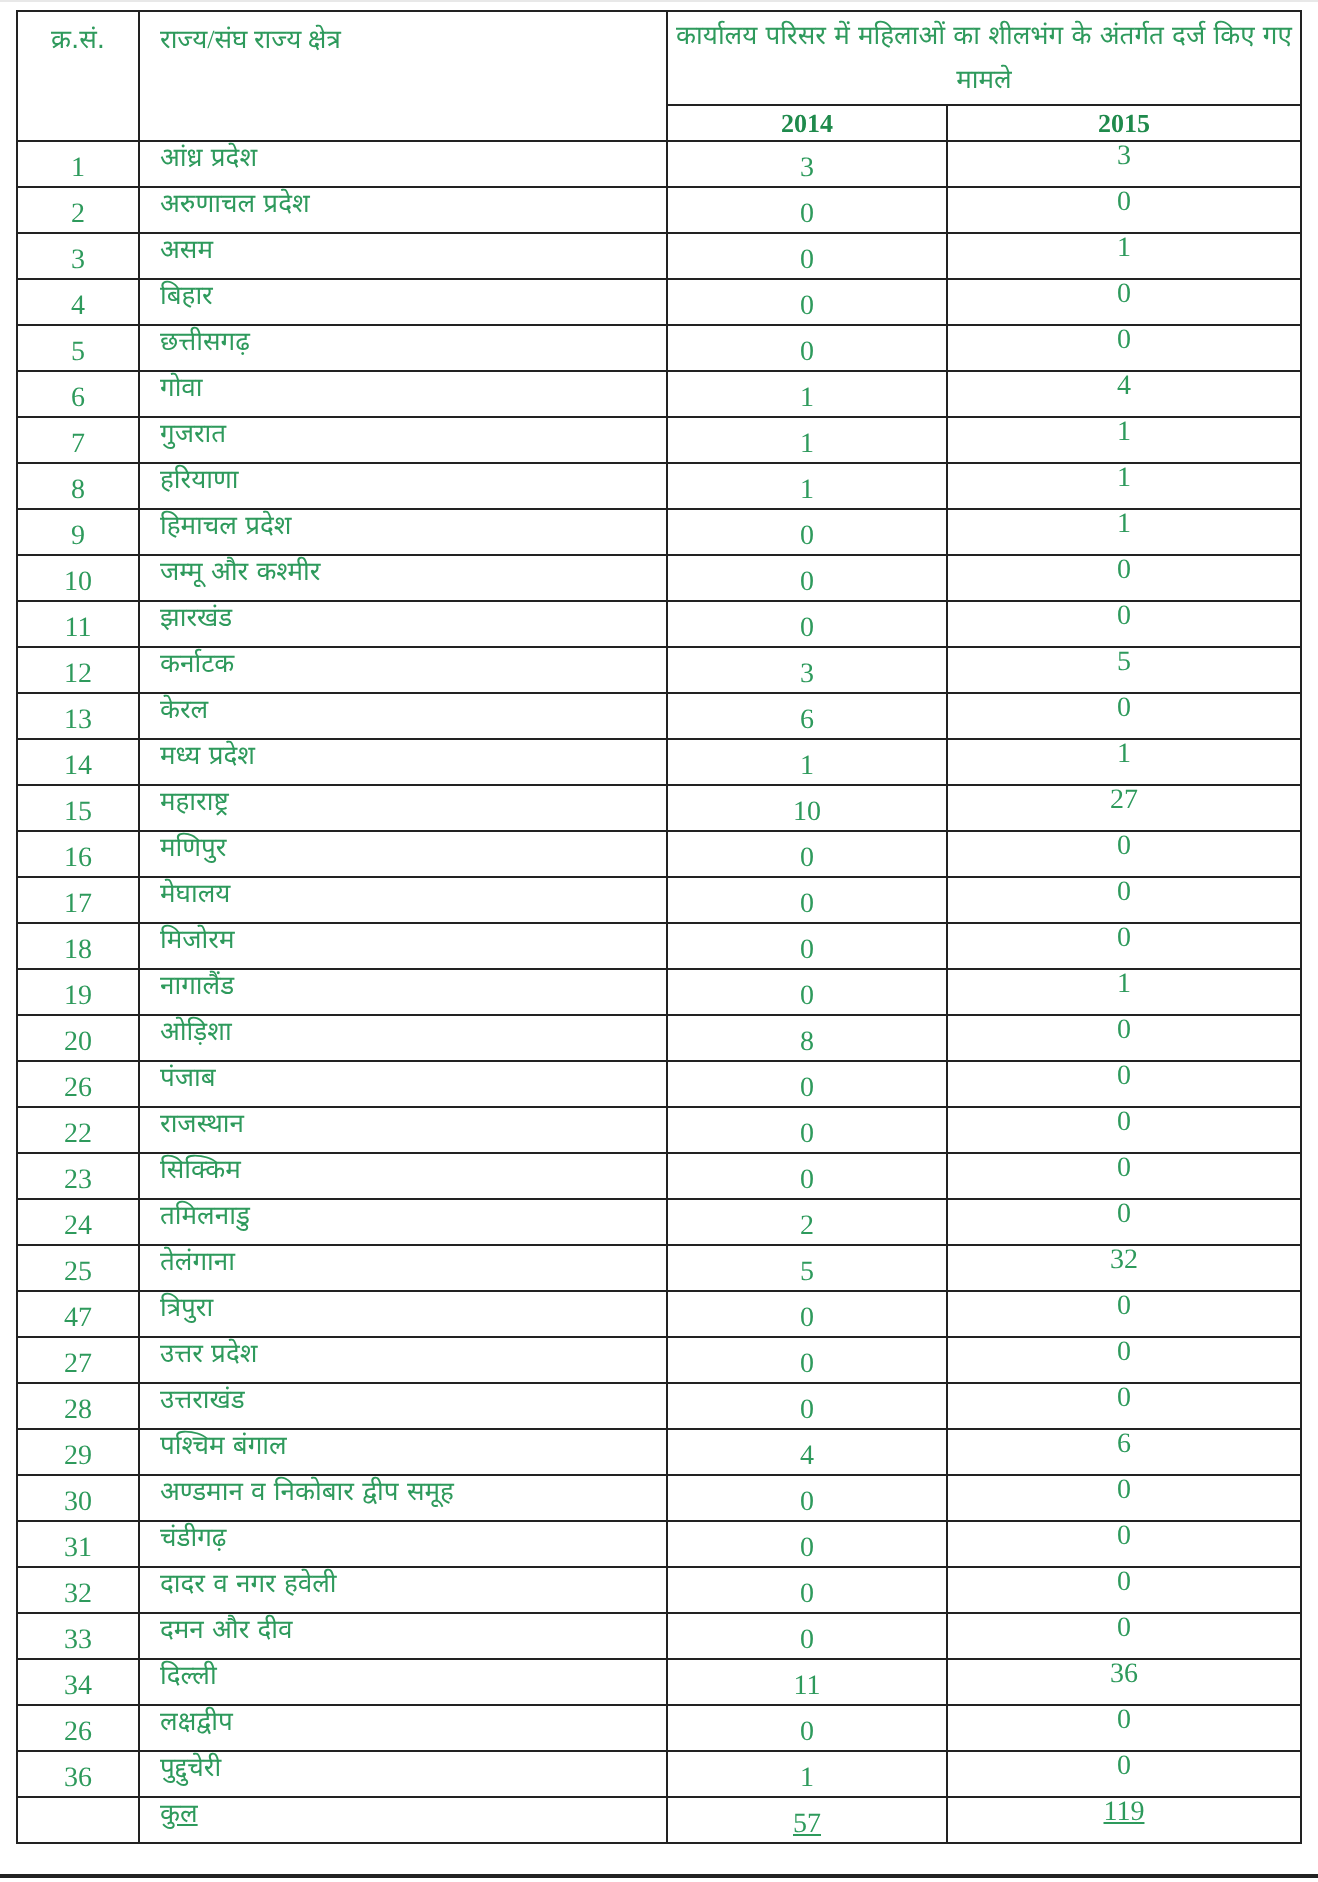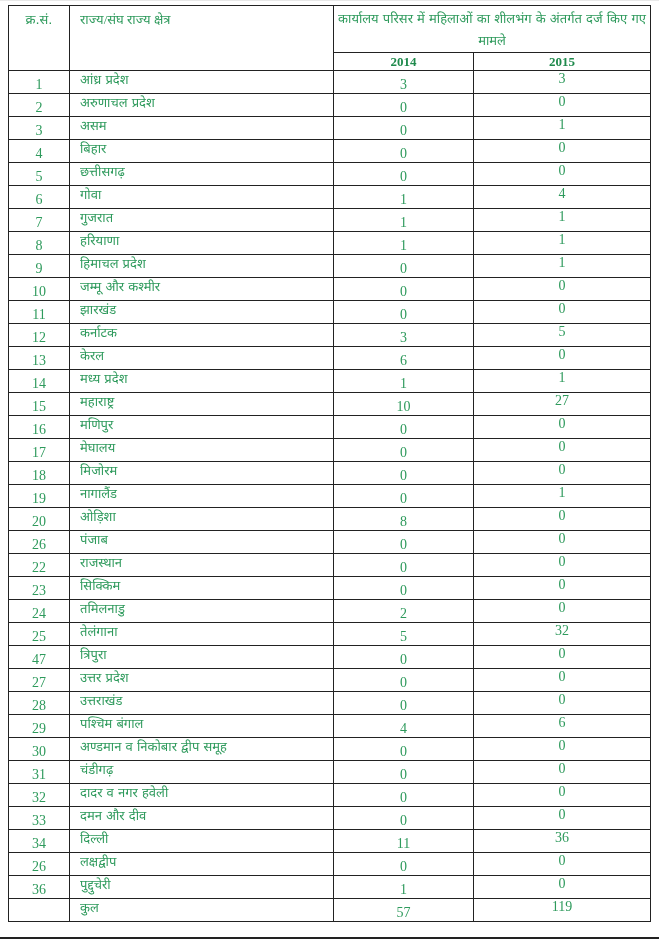--- a/index.html
+++ b/index.html
@@ -18,21 +18,21 @@
   .hdr-state { text-align: left; padding-left: 10px !important; font-family: Liberation Serif, serif; }
   .hdr-group { font-size: 13px; line-height: 22px; height: 44px; vertical-align: top; padding-top: 2px !important; }
   .hdr-year { font-family: "Liberation Serif", serif; font-weight: bold !important;
               font-size: 13px; text-align: center; height: 17px; line-height: 17px; color: #1f8a4c !important; margin-left: 12px; }
   tr.row td { height: 22px; }
   .num-sno { font-family: "Liberation Serif", serif; font-size: 14px; text-align: center;
              vertical-align: bottom; line-height: 16px; }
   .name { font-size: 13px; text-align: left; padding-left: 10px !important; vertical-align: top; line-height: 18px; }
   .v14 { font-family: "Liberation Serif", serif; font-size: 14px; text-align: center; vertical-align: bottom; line-height: 16px; }
   .v15 { font-family: "Liberation Serif", serif; font-size: 14px; text-align: center; vertical-align: top; line-height: 16px; }
-  tr.total td { height: 22px; }
+  tr.total td { height: 22px; text-decoration: underline; }
   tr.total .v14, tr.total .v15 { font-weight: bold; color: #1f8a4c; margin-left: 40px; }
   .bottom-rule { position: absolute; left: 0; top: 937px; width: 659px; height: 2px; background: #222; }
   .top-rule { position: absolute; left: 0; top: 0; width: 659px; height: 1px; background: #e8e8e8; }
 </style>
 </head>
 <body>
 
 <div class="top-rule"></div>
 
 <table id="tbl">

